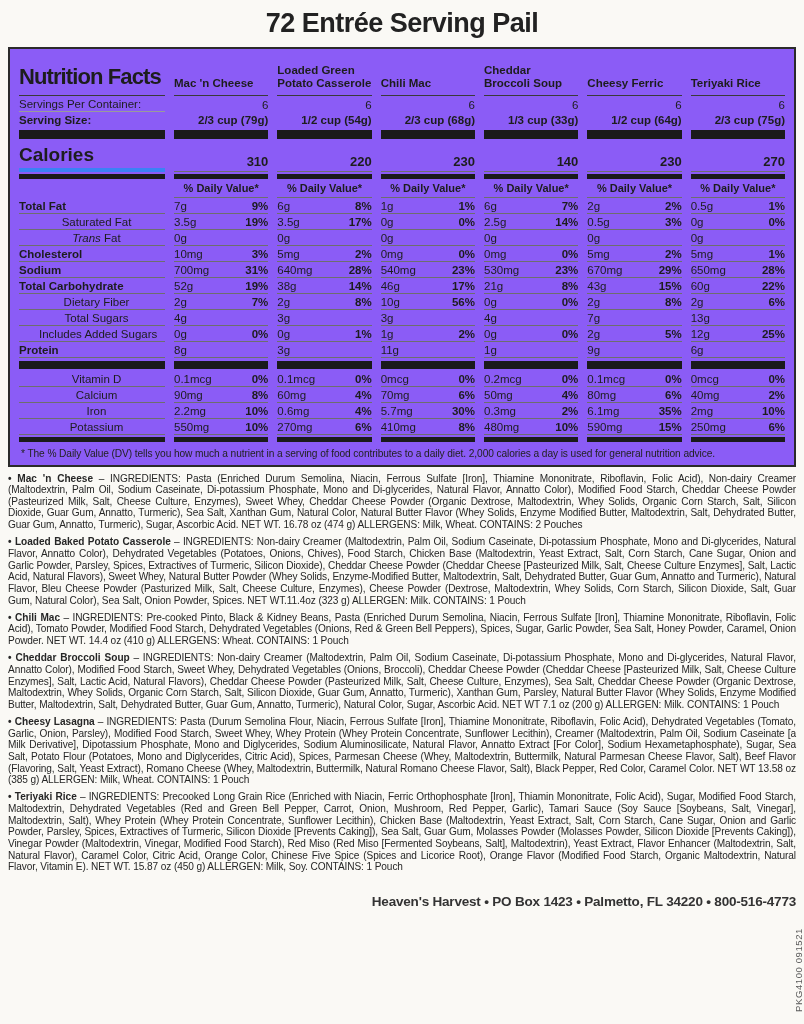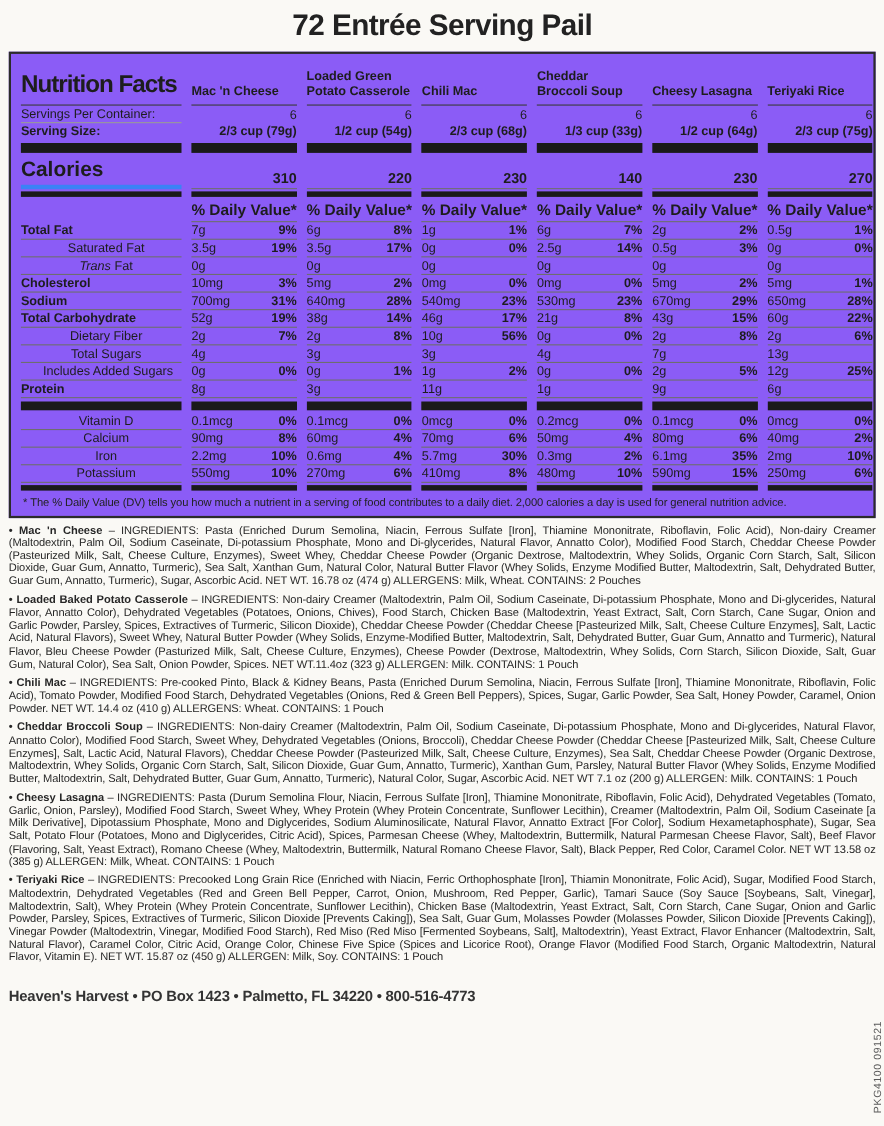--- a/index.html
+++ b/index.html
@@ -32,57 +32,57 @@
   .b-bot{border-bottom:1px solid #6e6e6e;}
   .b-lite{border-bottom:1px solid #9a9a9a;}
   .ind1{padding-left:9px;text-align:center;}
   .ind2{padding-left:20px;}
   .bar{background:#1a1a1a;height:9px;margin:3px 0 2px;align-self:center;}
   .bar-mid{height:8px;}
   .bar-sm{height:5px;margin:2px 0;}
   .cal-label{font-size:19px;font-weight:bold;padding:3px 0 2px;border-bottom:4px solid #3b82f6;}
   .cal-val{font-size:13px;font-weight:bold;text-align:right;padding:3px 0 2px;border-bottom:1px solid #6e6e6e;}
   .dv-spacer{padding:1px 0 2px;}
-  .dv-head{font-size:14px;font-weight:bold;text-align:center;padding:1px 0 2.5px;white-space:nowrap;}
+  .dv-head{font-size:11px;font-weight:bold;text-align:center;padding:1px 0 2.5px;white-space:nowrap;}
   .r-val{font-size:11.5px;display:flex;justify-content:space-between;padding:2px 0 1px;}
   .r-val .pct{font-weight:bold;}
   .footnote{
     grid-column:1 / -1;font-size:10.2px;padding:4px 2px 2px;color:#222;letter-spacing:-.1px;
   }
   
   .ingredients{margin-top:6px;}
   .ing{
     font-size:10.1px;line-height:1.155;text-align:justify;margin:0 0 5.5px;color:#262626;
     letter-spacing:-.1px;
   }
   .ing b{letter-spacing:0;}
   
   .footer{
-    text-align:left;font-size:13.5px;font-weight:bold;margin-top:21px;color:#333;
+    text-align:right;font-size:13.5px;font-weight:bold;margin-top:21px;color:#333;
     letter-spacing:-.2px;
   }
   .side-code{
     position:absolute;right:0px;bottom:12px;font-size:9.5px;color:#5a5a5a;
     writing-mode:vertical-rl;transform:rotate(180deg);letter-spacing:.6px;
   }
 </style>
 </head>
 <body>
 
 <div class="page">
   <div class="title">72 Entrée Serving Pail</div>
 
   <div class="nf">
     <div id="nf-grid">
         <div class="nf-heading">Nutrition Facts</div>
         <div class="nf-colhead">Mac 'n Cheese</div>
         <div class="nf-colhead">Loaded Green Potato Casserole</div>
         <div class="nf-colhead">Chili Mac</div>
         <div class="nf-colhead">Cheddar Broccoli Soup</div>
-        <div class="nf-colhead">Cheesy Lasagna</div>
+        <div class="nf-colhead">Cheesy Ferric</div>
         <div class="nf-colhead">Teriyaki Rice</div>
         <div class="r-label b-lite">Servings Per Container:</div>
         <div class="r-num">6</div>
         <div class="r-num">6</div>
         <div class="r-num">6</div>
         <div class="r-num">6</div>
         <div class="r-num">6</div>
         <div class="r-num">6</div>
         <div class="r-label bold">Serving Size:</div>
         <div class="r-num bold">2/3 cup (79g)</div>

